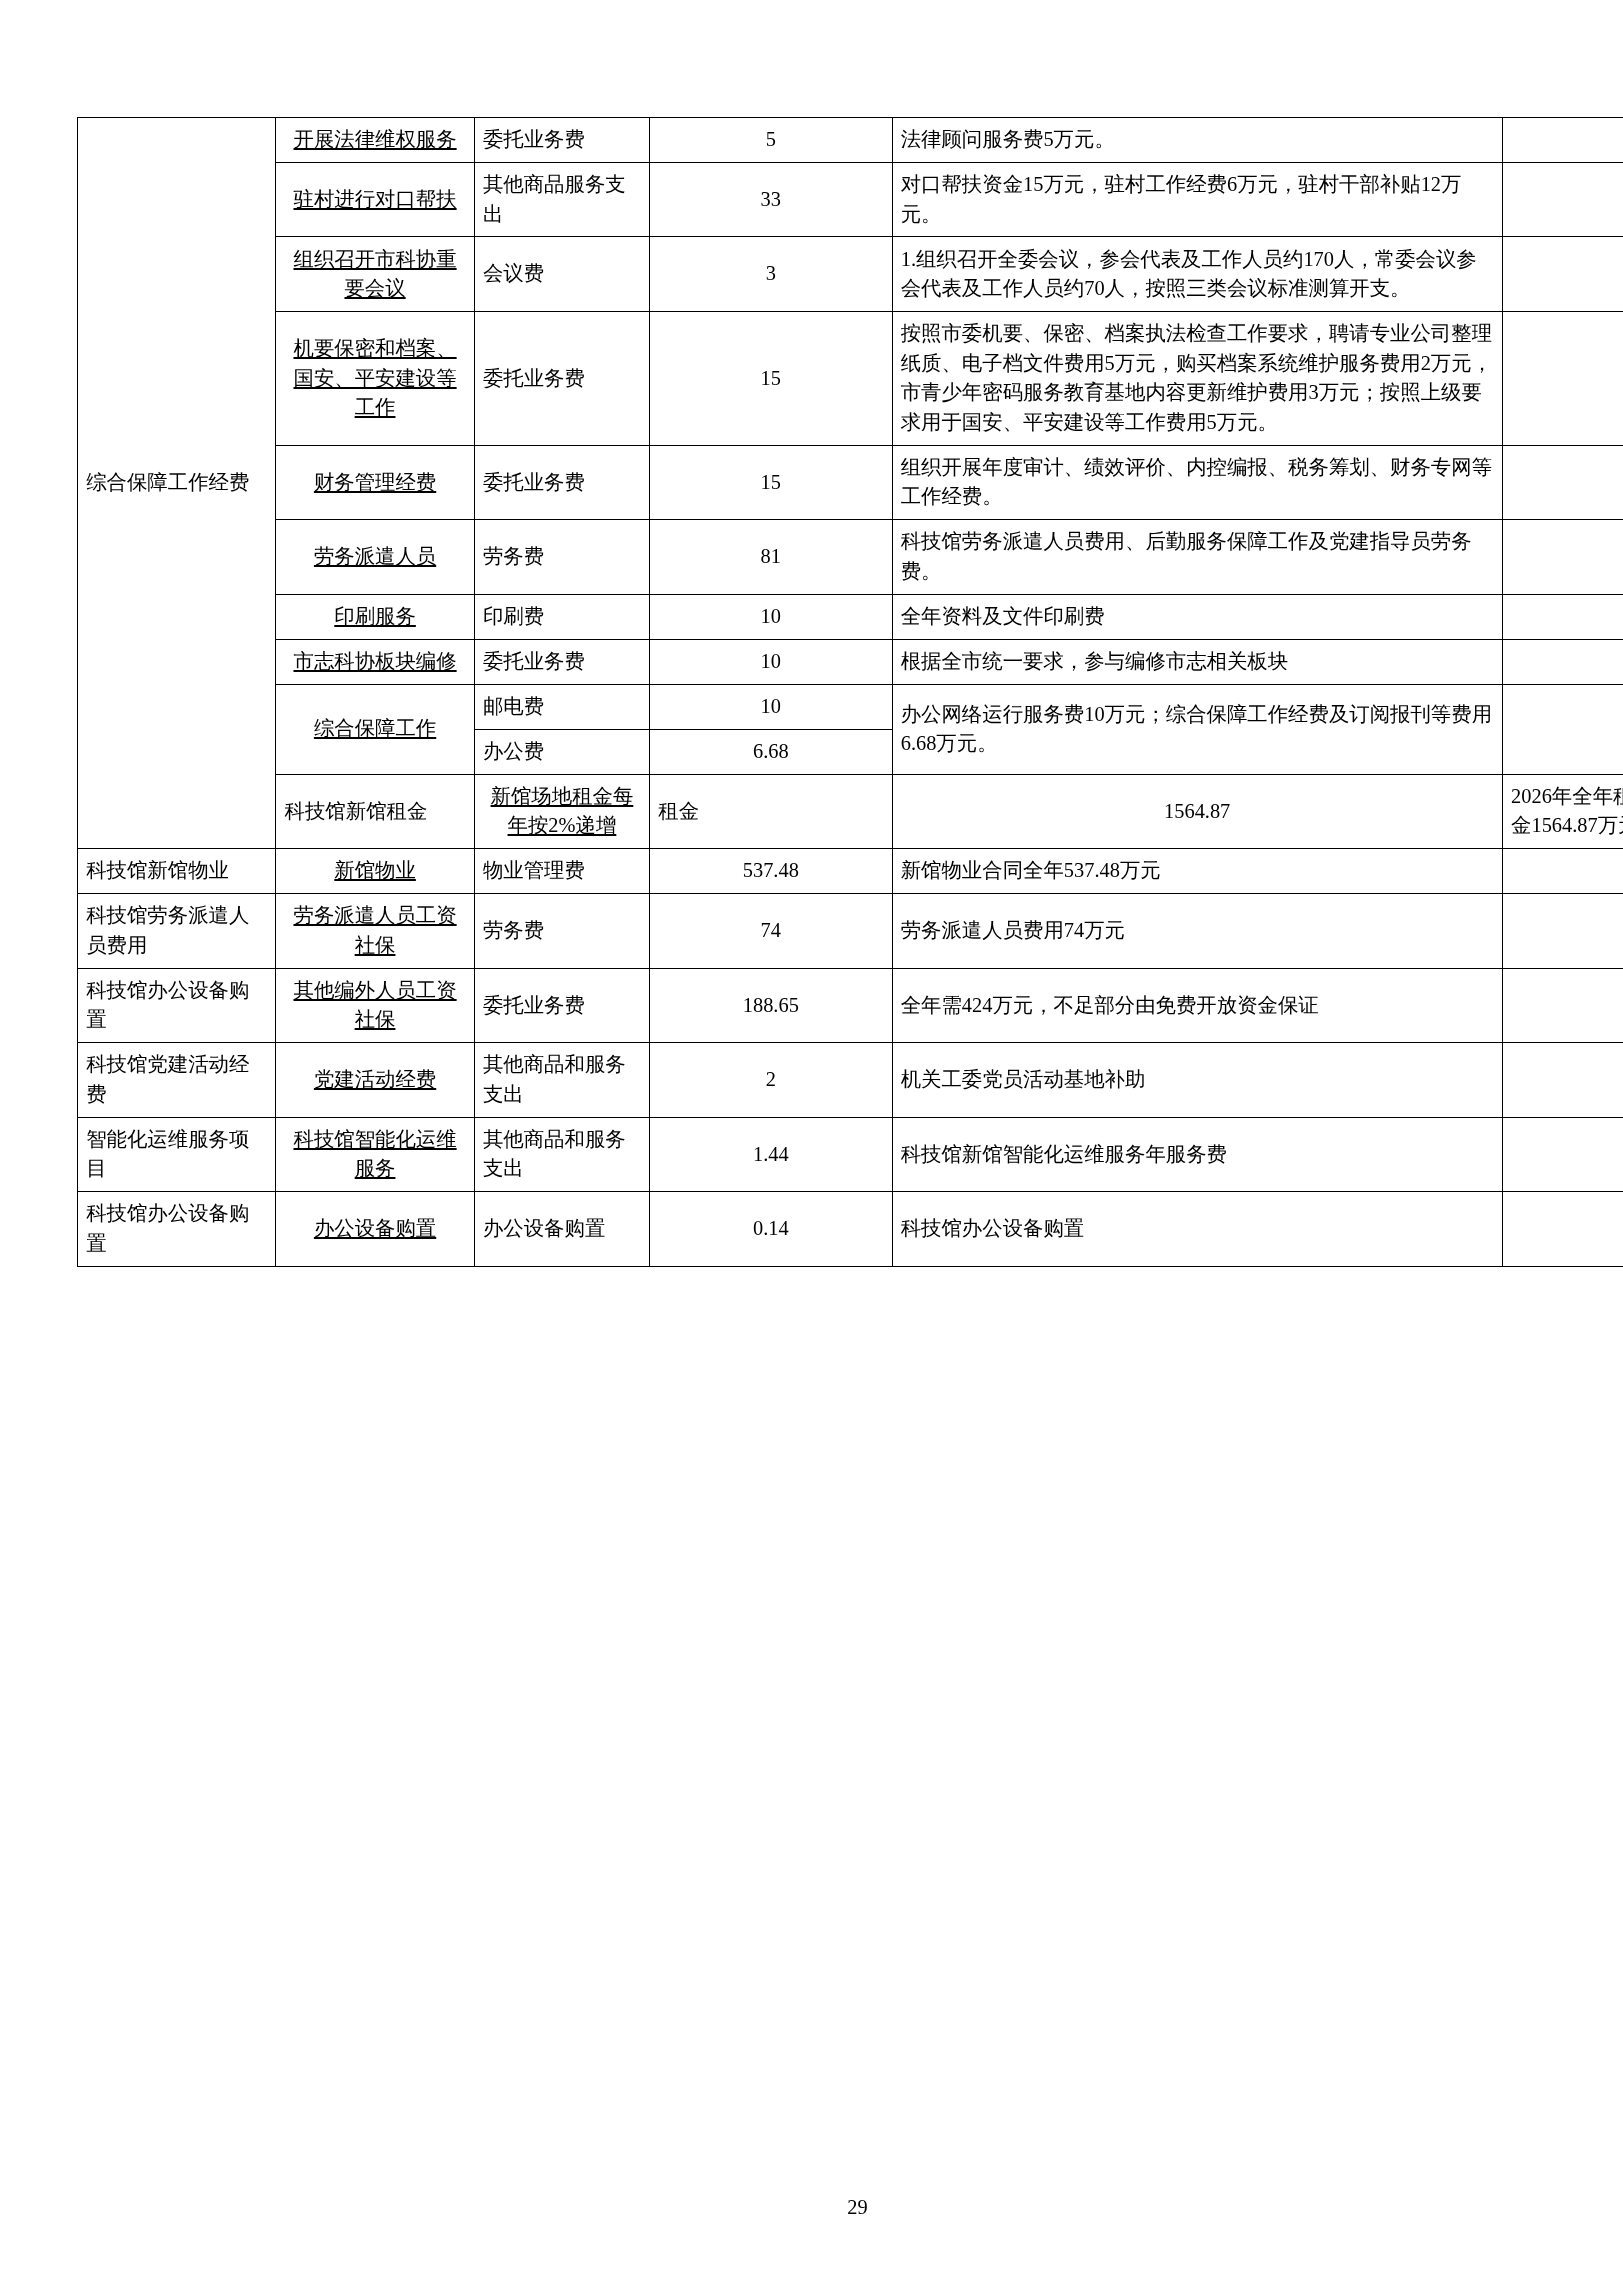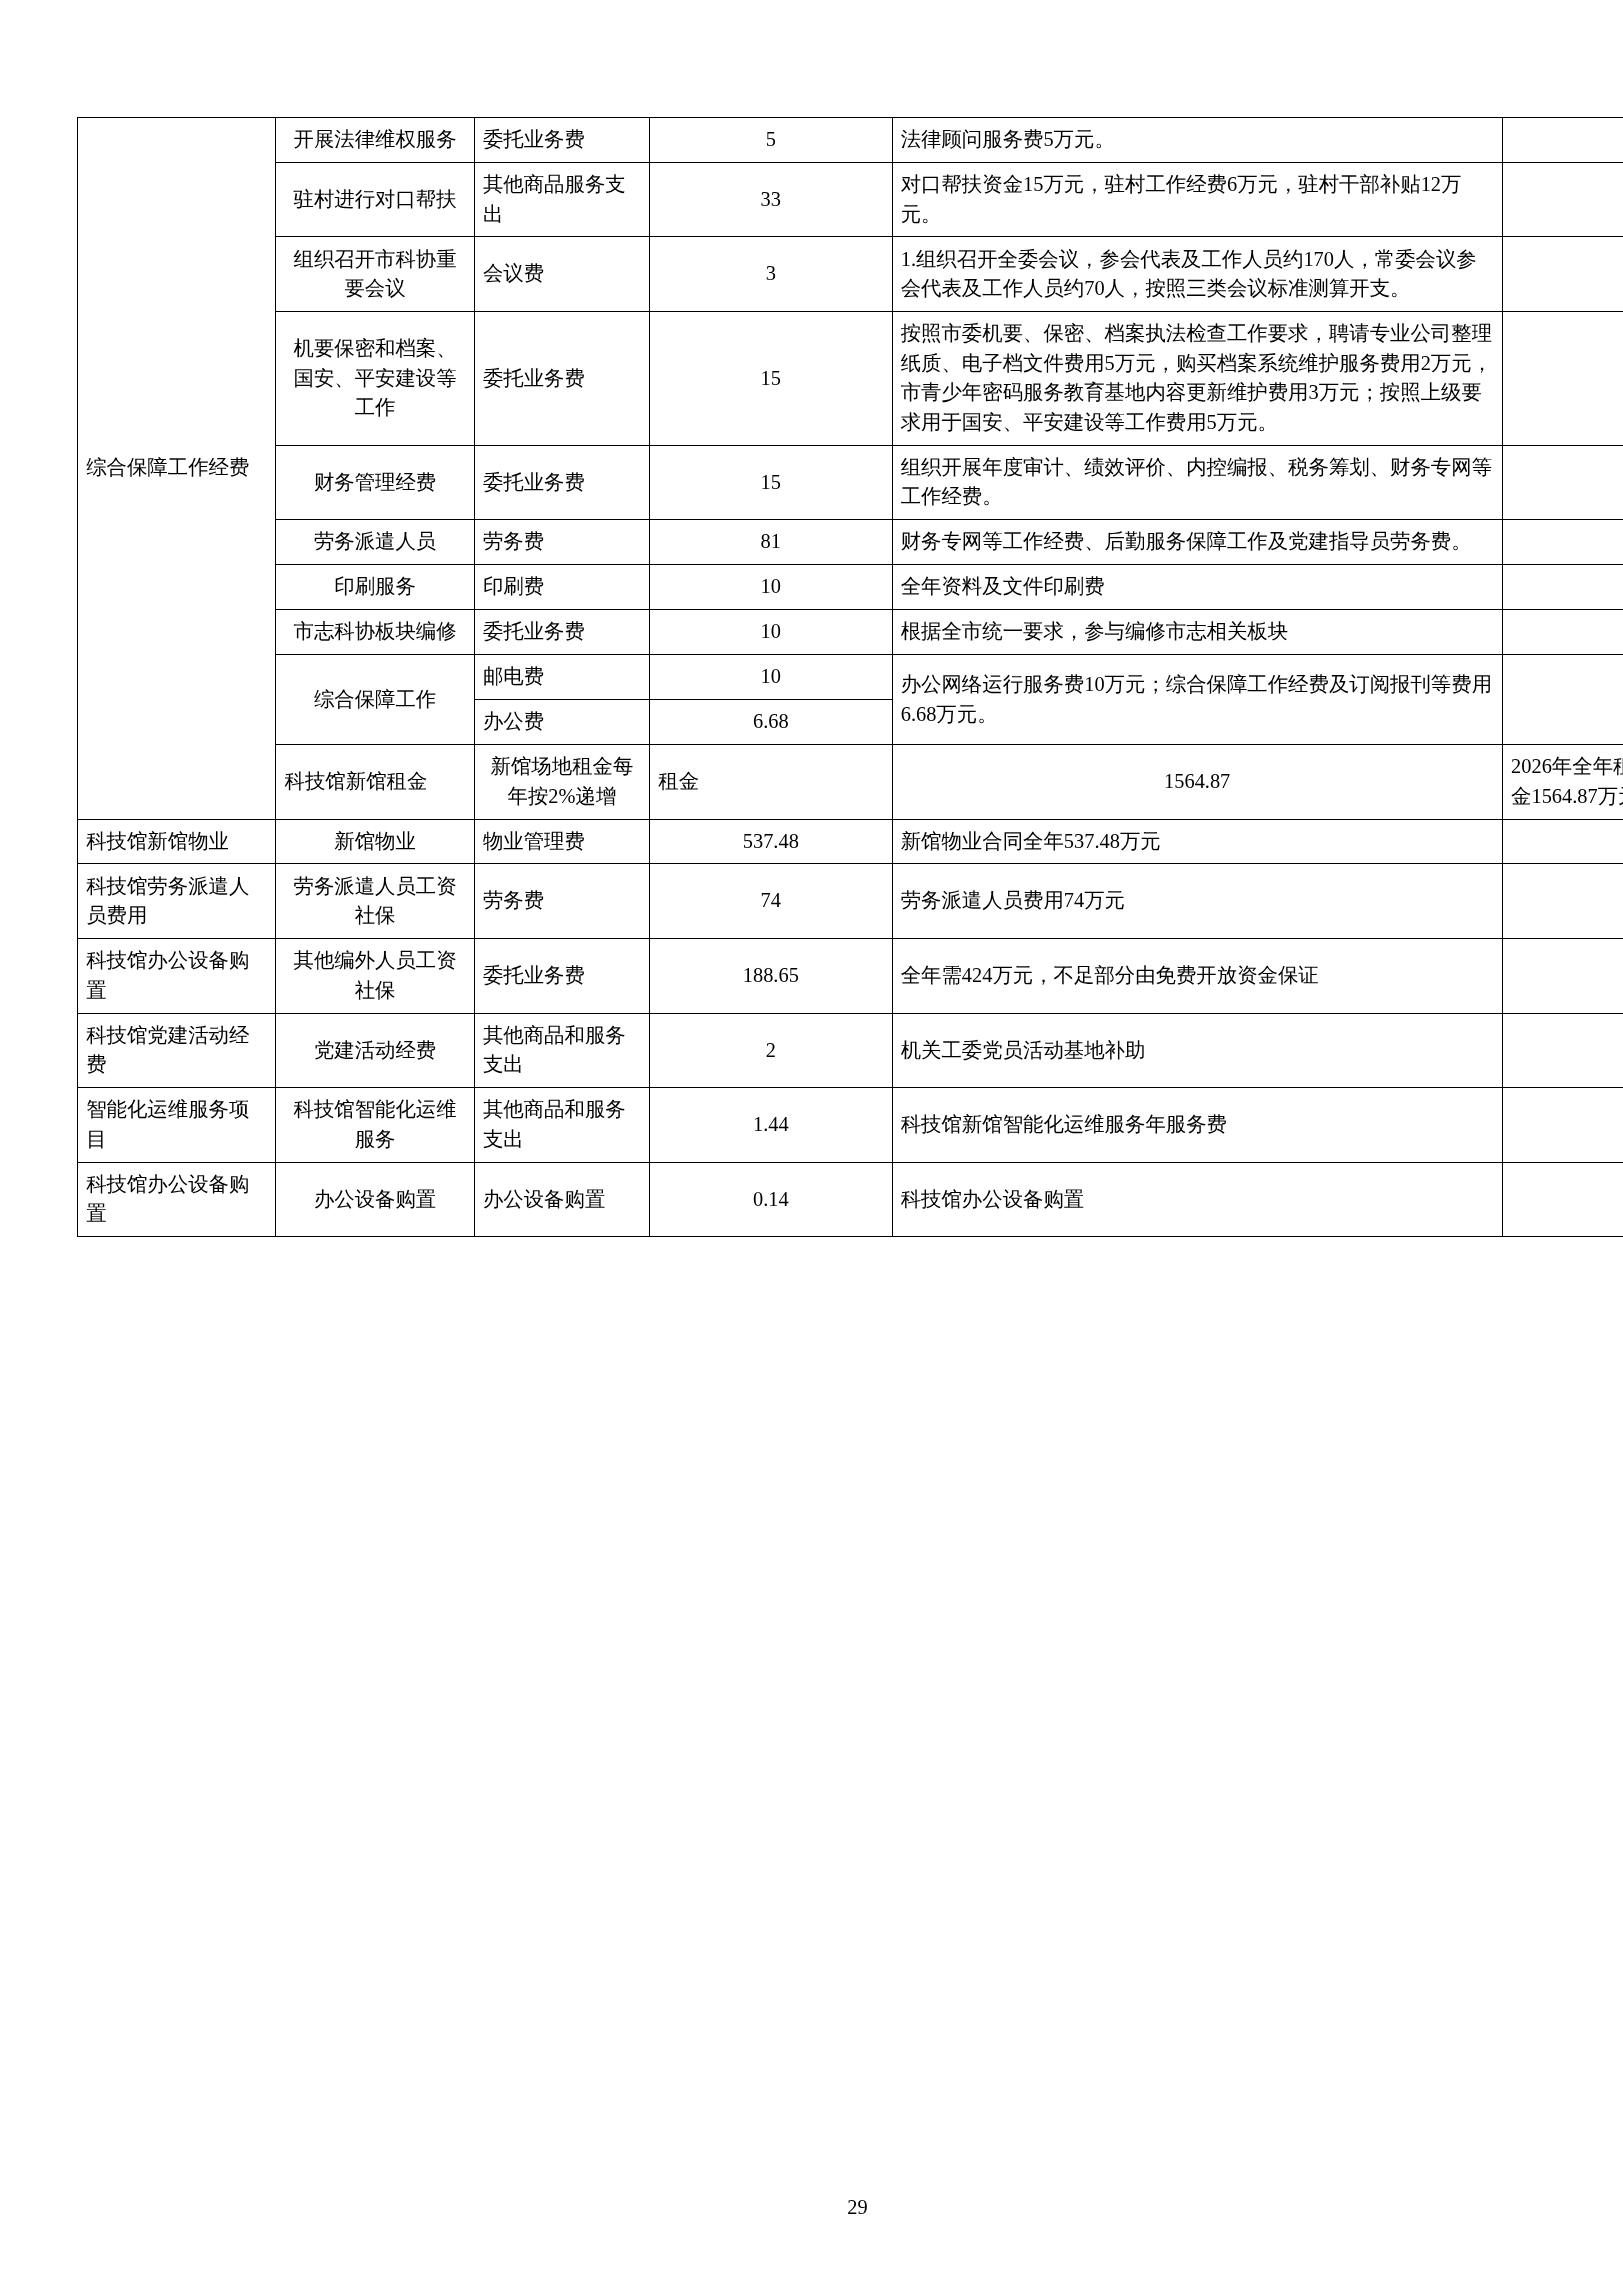--- a/index.html
+++ b/index.html
@@ -35,21 +35,21 @@
   }
   table.budget td {
     border: 1.5px solid #000000;
     padding: 7.2px 8.2px;
     font-size: 20.4px;
     line-height: 1.45;
     vertical-align: middle;
     word-break: break-all;
   }
   td.c-col1 { width: 181px; }
-  td.c-col2 { width: 181px; text-align: center; }
+  td.c-col2 { width: 181px; text-align: center; text-decoration: underline; }
   td.c-col3 { width: 158px; text-align: left; }
   td.c-col4 { width: 225px; text-align: center; }
   td.c-col5 { width: 593px; text-align: left; }
   td.c-col6 { width: 133px; }
   .desc {
     text-align: justify;
     text-justify: inter-ideograph;
   }
   .pagenum {
     position: absolute;
@@ -108,21 +108,21 @@
           <td class="c-col3">委托业务费</td>
           <td class="c-col4">15</td>
           <td class="c-col5 desc">组织开展年度审计、绩效评价、内控编报、税务筹划、财务专网等工作经费。</td>
           <td class="c-col6"></td>
         </tr>
 
         <tr>
           <td class="c-col2">劳务派遣人员</td>
           <td class="c-col3">劳务费</td>
           <td class="c-col4">81</td>
-          <td class="c-col5 desc">财务专网等工作经费、后勤服务保障工作及党建指导员劳务费。</td>
+          <td class="c-col5 desc">科技馆劳务派遣人员费用、后勤服务保障工作及党建指导员劳务费。</td>
           <td class="c-col6"></td>
         </tr>
 
         <tr>
           <td class="c-col2">印刷服务</td>
           <td class="c-col3">印刷费</td>
           <td class="c-col4">10</td>
           <td class="c-col5 desc">全年资料及文件印刷费</td>
           <td class="c-col6"></td>
         </tr>

